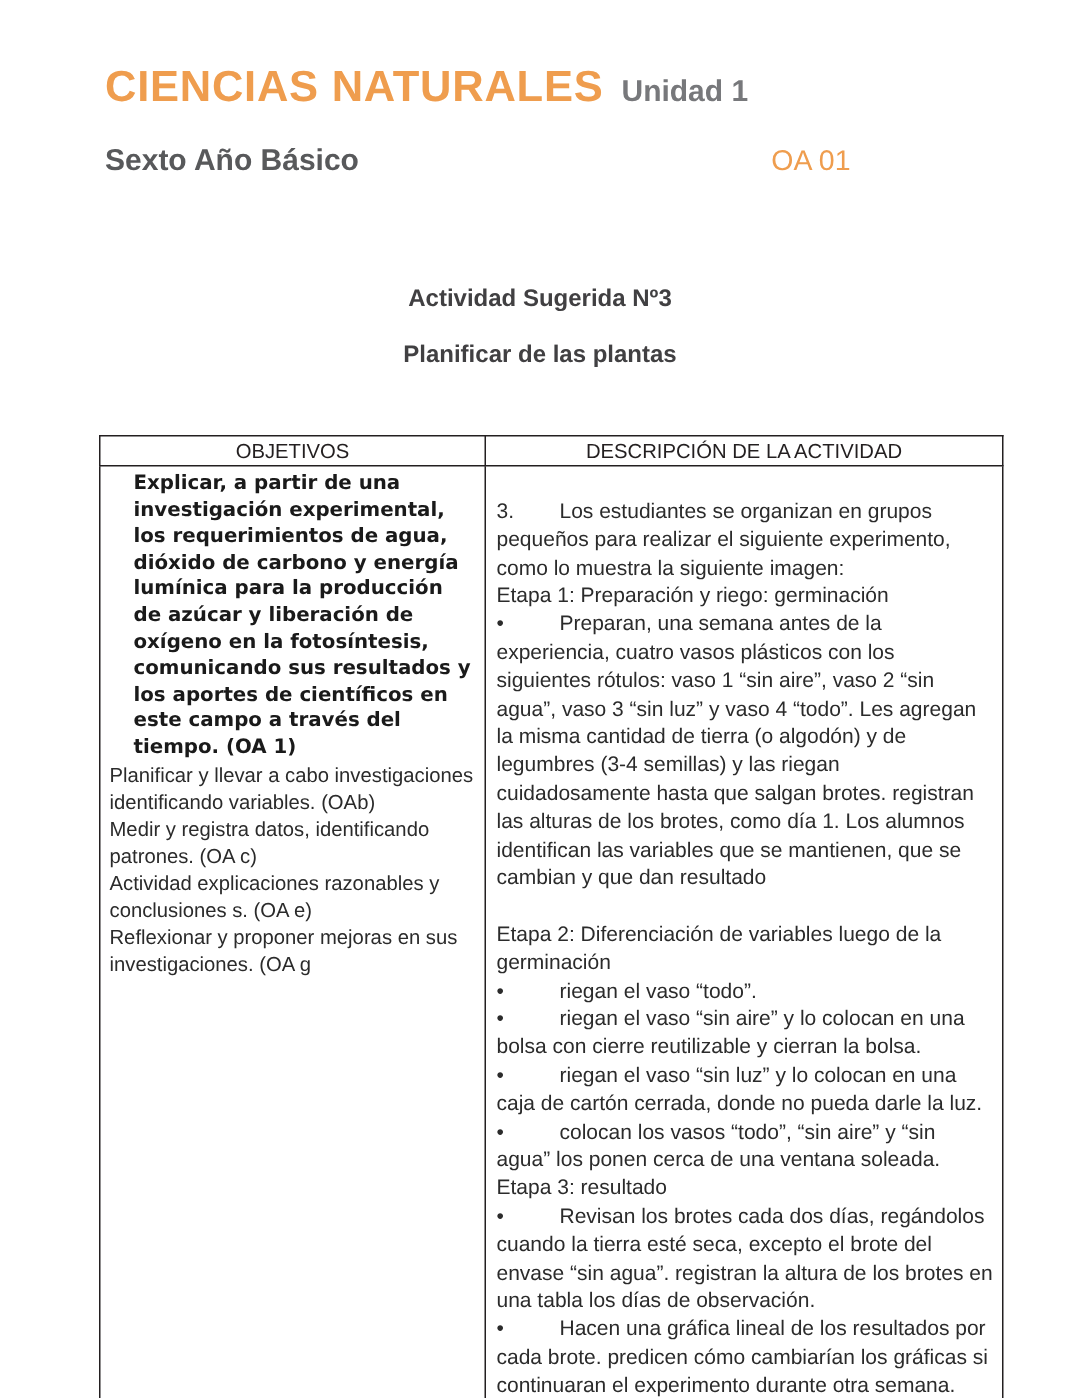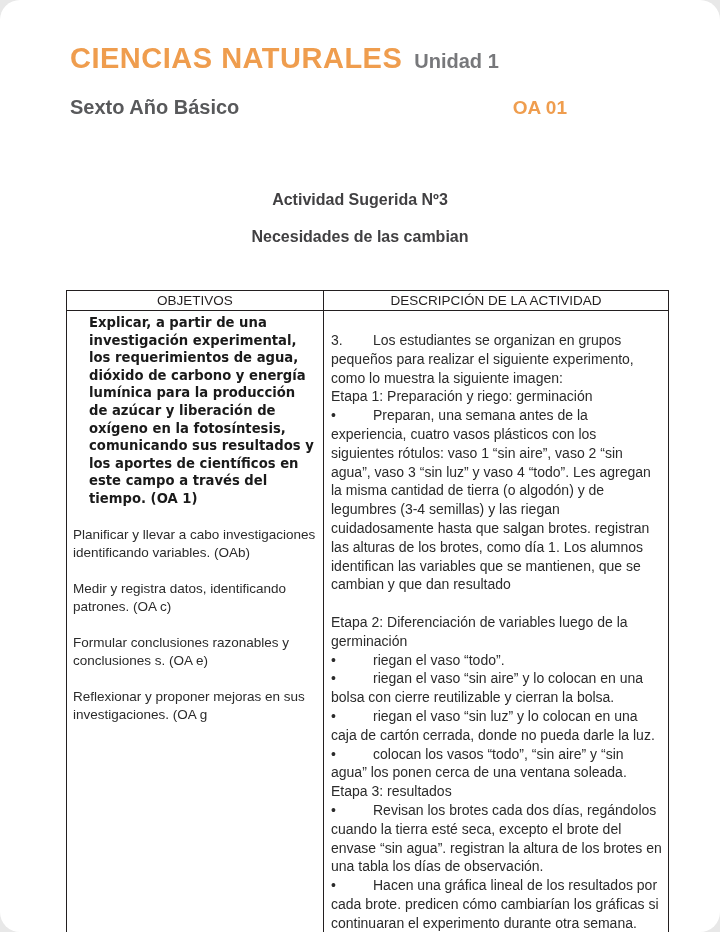--- a/index.html
+++ b/index.html
@@ -5,21 +5,20 @@
   html, body { margin: 0; padding: 0; background: #e8e8e8; }
   .page {
     position: relative;
     width: 720px;
     height: 932px;
     margin: 0 auto;
     background: #ffffff;
     font-family: "Liberation Sans", sans-serif;
     color: #333333;
     overflow: hidden;
-    border-radius: 20px;
   }
 
   
   .header-line1 {
     position: absolute;
     left: 70px;
     top: 42px;
     white-space: nowrap;
   }
   .brand-title {
@@ -43,21 +42,21 @@
     justify-content: space-between;
     align-items: baseline;
   }
   .grade-title {
     font-size: 20px;
     font-weight: bold;
     color: #58595B;
   }
   .oa-code {
     font-size: 19px;
-    font-weight: bold;
+    font-weight: normal;
     color: #EF9D4E;
   }
 
   
   .activity-title, .activity-subtitle {
     position: absolute;
     left: 0;
     width: 100%;
     text-align: center;
     font-size: 16px;
@@ -98,21 +97,21 @@
   td.objectives-cell { padding: 3px 6px 0 6px; }
   td.description-cell { padding: 20px 5px 0 7px; }
 
   
   .para {
     margin: 0;
     font-size: 13.5px;
     line-height: 18px;
     color: #2B2B2B;
   }
-  .objectives-cell .para.gap { margin-top: 18px; }
+  .objectives-cell .para.gap { }
   .objectives-cell .para.bold {
     font-family: "DejaVu Sans", sans-serif;
     font-weight: bold;
     font-size: 13.2px;
     line-height: 17.6px;
     color: #1A1A1A;
     margin-left: 16px;
   }
   .description-cell .para {
     font-size: 14px;
@@ -132,52 +131,52 @@
   <div class="header-line1">
     <span class="brand-title">CIENCIAS NATURALES</span><span class="unit-label">Unidad 1</span>
   </div>
 
   <div class="header-line2">
     <span class="grade-title">Sexto Año Básico</span>
     <span class="oa-code">OA 01</span>
   </div>
 
   <div class="activity-title">Actividad Sugerida Nº3</div>
-  <div class="activity-subtitle">Necesidades de las cambian</div>
+  <div class="activity-subtitle">Planificar de las plantas</div>
 
   <table class="obj-table">
     <colgroup>
       <col class="col-objectives">
       <col class="col-description">
     </colgroup>
     <thead>
       <tr>
         <th>OBJETIVOS</th>
         <th>DESCRIPCIÓN DE LA ACTIVIDAD</th>
       </tr>
     </thead>
     <tbody>
       <tr>
         <td class="objectives-cell">
             <p class="para bold"><span>Explicar, a partir de una investigación experimental, los requerimientos de agua, dióxido de carbono y energía lumínica para la producción de azúcar y liberación de oxígeno en la fotosíntesis, comunicando sus resultados y los aportes de científicos en este campo a través del tiempo. (OA 1)</span></p>
             <p class="para gap"><span>Planificar y llevar a cabo investigaciones identificando variables. (OAb)</span></p>
             <p class="para gap"><span>Medir y registra datos, identificando patrones. (OA c)</span></p>
-            <p class="para gap"><span>Formular conclusiones razonables y conclusiones s. (OA e)</span></p>
+            <p class="para gap"><span>Actividad explicaciones razonables y conclusiones s. (OA e)</span></p>
             <p class="para gap"><span>Reflexionar y proponer mejoras en sus investigaciones. (OA g</span></p>
           </td>
         <td class="description-cell">
             <p class="para"><span class="prefix">3.</span><span>Los estudiantes se organizan en grupos pequeños para realizar el siguiente experimento, como lo muestra la siguiente imagen:</span></p>
             <p class="para"><span>Etapa 1: Preparación y riego: germinación</span></p>
             <p class="para"><span class="prefix">•</span><span>Preparan, una semana antes de la experiencia, cuatro vasos plásticos con los siguientes rótulos: vaso 1 “sin aire”, vaso 2 “sin agua”, vaso 3 “sin luz” y vaso 4 “todo”. Les agregan la misma cantidad de tierra (o algodón) y de legumbres (3-4 semillas) y las riegan cuidadosamente hasta que salgan brotes. registran las alturas de los brotes, como día 1. Los alumnos identifican las variables que se mantienen, que se cambian y que dan resultado</span></p>
             <p class="para gap"><span>Etapa 2: Diferenciación de variables luego de la germinación</span></p>
             <p class="para"><span class="prefix">•</span><span>riegan el vaso “todo”.</span></p>
             <p class="para"><span class="prefix">•</span><span>riegan el vaso “sin aire” y lo colocan en una bolsa con cierre reutilizable y cierran la bolsa.</span></p>
             <p class="para"><span class="prefix">•</span><span>riegan el vaso “sin luz” y lo colocan en una caja de cartón cerrada, donde no pueda darle la luz.</span></p>
             <p class="para"><span class="prefix">•</span><span>colocan los vasos “todo”, “sin aire” y “sin agua” los ponen cerca de una ventana soleada.</span></p>
-            <p class="para"><span>Etapa 3: resultados</span></p>
+            <p class="para"><span>Etapa 3: resultado</span></p>
             <p class="para"><span class="prefix">•</span><span>Revisan los brotes cada dos días, regándolos cuando la tierra esté seca, excepto el brote del envase “sin agua”. registran la altura de los brotes en una tabla los días de observación.</span></p>
             <p class="para"><span class="prefix">•</span><span>Hacen una gráfica lineal de los resultados por cada brote. predicen cómo cambiarían los gráficas si continuaran el experimento durante otra semana.</span></p>
             <p class="para"><span class="prefix">•</span><span>Escriben conclusiones de la investigación</span></p>
           </td>
       </tr>
     </tbody>
   </table>
 
 </div>
 

